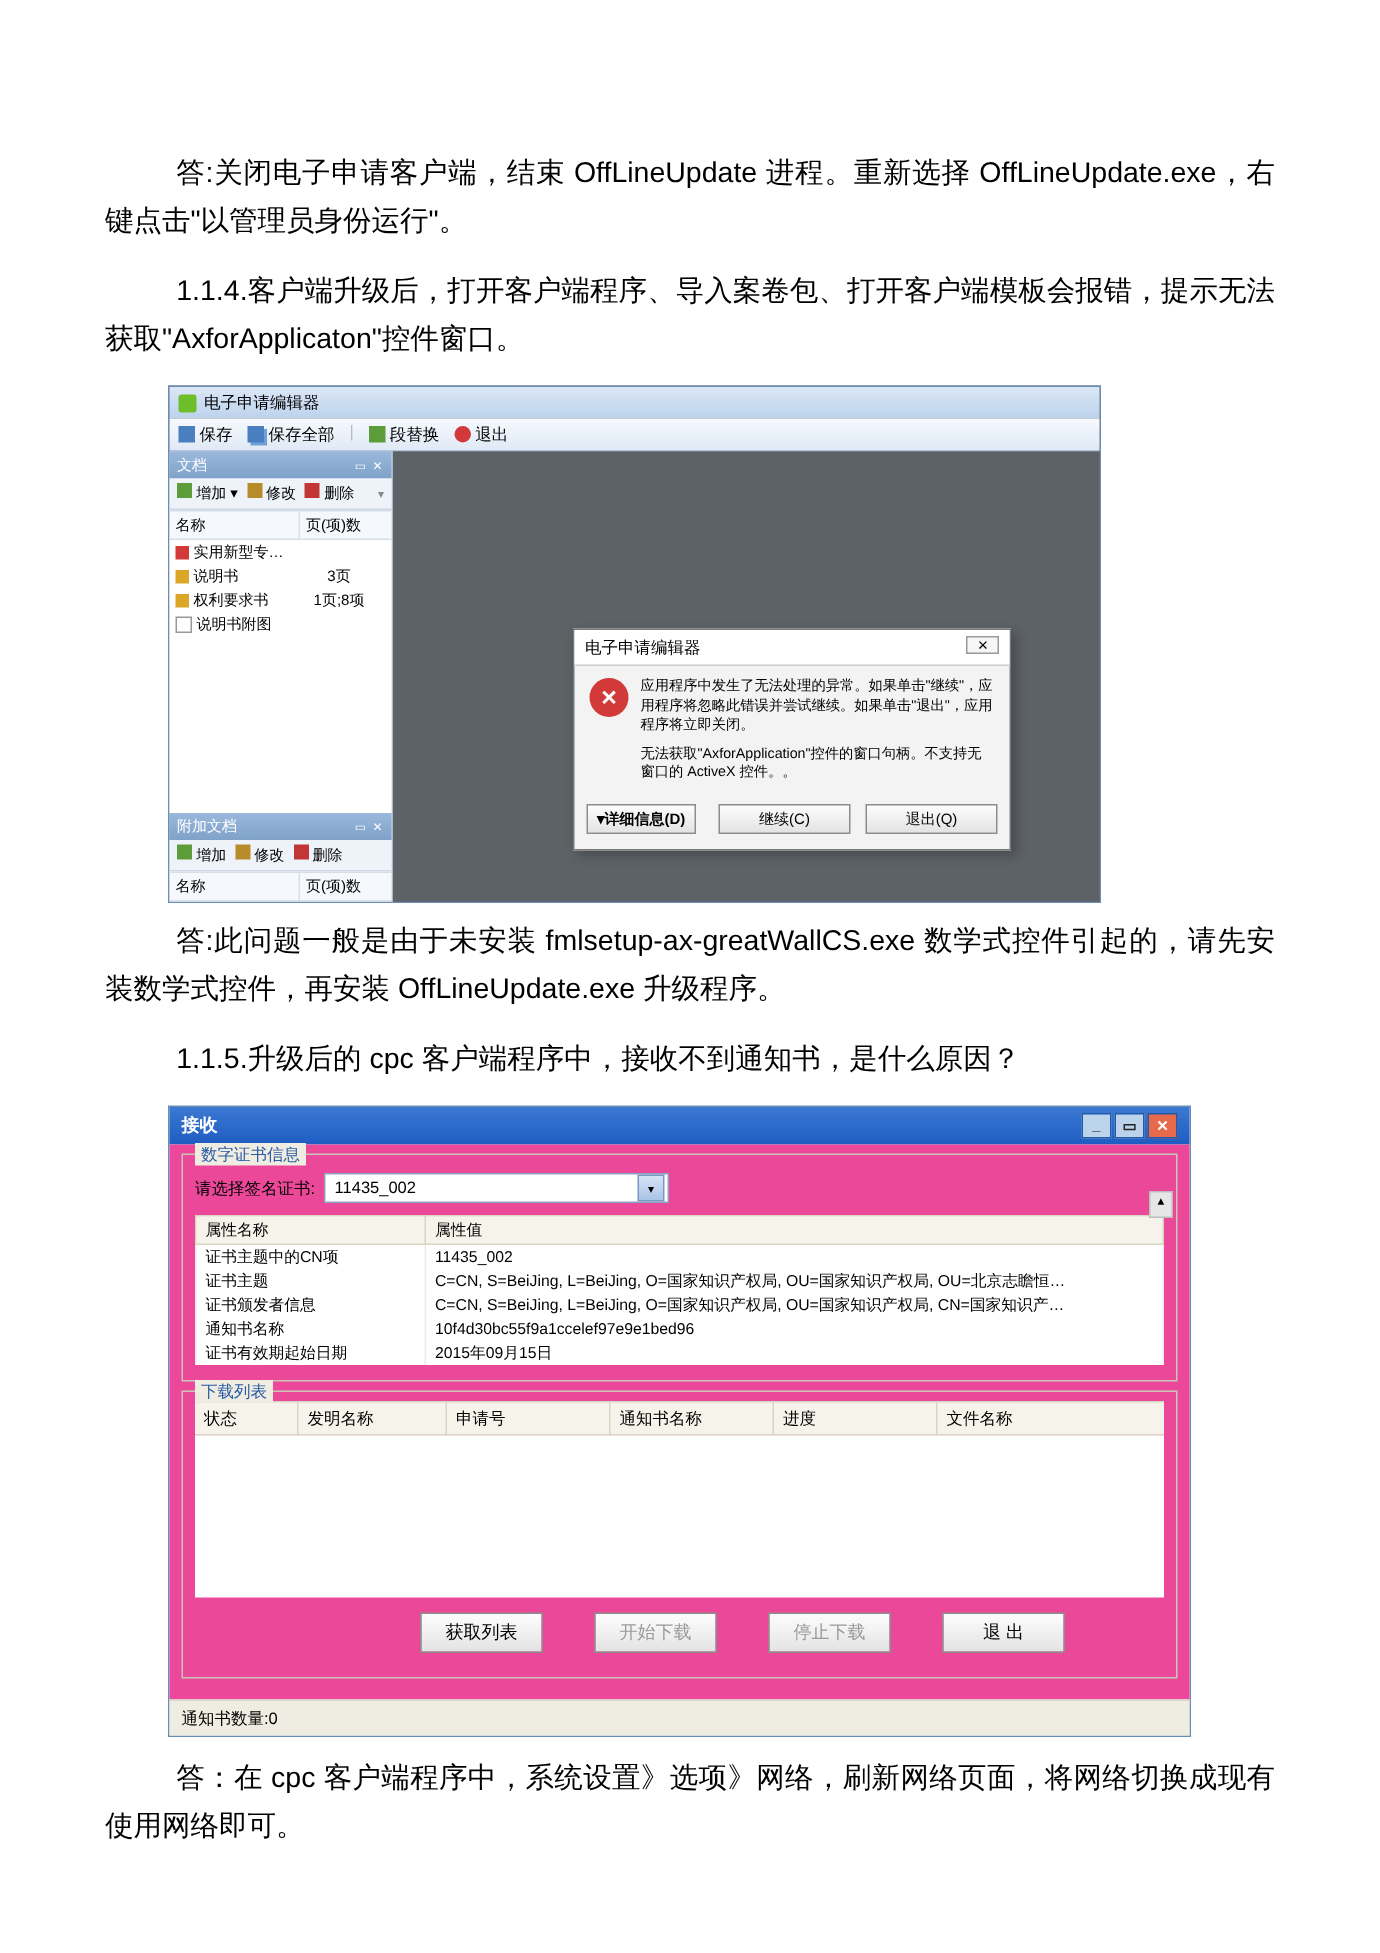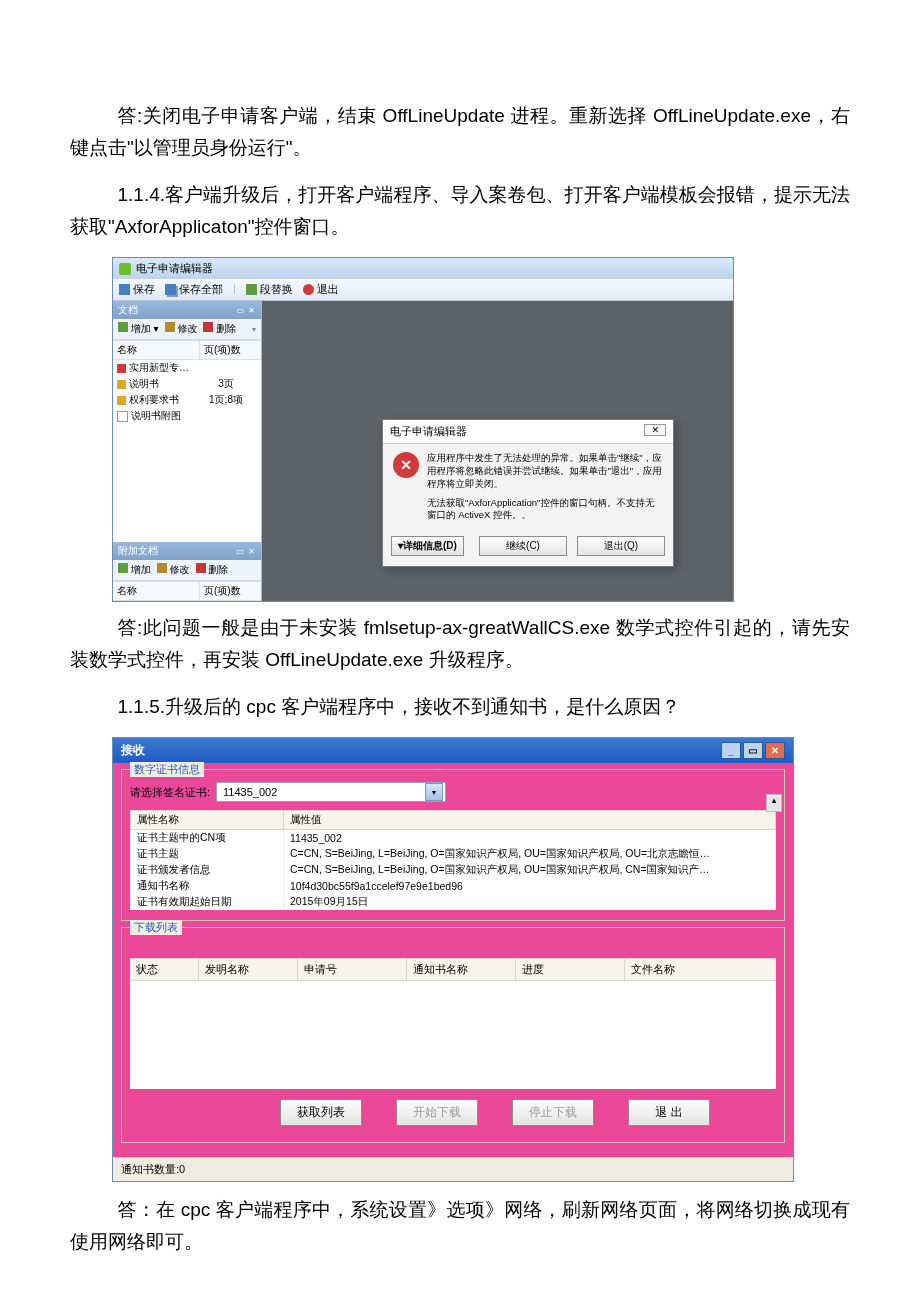--- a/index.html
+++ b/index.html
@@ -133,21 +133,21 @@
   .fs { border:1px solid #c9c6b9; padding:6px 8px 10px 8px; margin-bottom:6px; position:relative;}
   .fs-legend { position:absolute; top:-8px; left:8px; background:#efece1; padding:0 4px; font-size:11px; color:#2a5aa6;}
   .cert-row { display:flex; align-items:center; gap:6px; padding:6px 0 8px 0; font-size:11px;}
   .combo { background:#fff; border:1px solid #8aa3c4; width:220px; height:18px; display:flex; align-items:center; justify-content:space-between; padding:0 2px 0 6px; font-size:11px;}
   .combo-btn { width:16px;height:16px;background:linear-gradient(#d7e4f5,#a9c4e6);border:1px solid #7a98bf;display:flex;align-items:center;justify-content:center;font-size:8px;}
   .tbl { width:100%; border-collapse:collapse; font-size:10.5px; background:#fff;}
   .tbl th { text-align:left; background:#f5f3ea; border:1px solid #d9d5c6; padding:2px 6px; font-weight:normal;}
   .tbl td { border-left:1px solid #f0ede2; border-right:1px solid #f0ede2; padding:1px 6px;}
   .tbl.props td:first-child { width:140px;}
   .scroll-hint { position:absolute; right:2px; top:24px; width:14px;height:16px;background:#e6e6e6;border:1px solid #bdbdbd;font-size:9px;text-align:center;}
-  .dl-hdr { display:flex; background:#f5f3ea; border-top:1px solid #d9d5c6; border-bottom:1px solid #d9d5c6; font-size:11px;margin-top:24px;}
+  .dl-hdr { display:flex; background:#f5f3ea; border-top:1px solid #d9d5c6; border-bottom:1px solid #d9d5c6; font-size:11px;}
   .dl-hdr > div { padding:3px 6px; border-right:1px solid #d9d5c6;}
   .dlc1{width:56px}.dlc2{width:86px}.dlc3{width:96px}.dlc4{width:96px}.dlc5{width:96px}.dlc6{flex:1;border-right:none!important}
   .dl-body { height:108px; background:#fff;}
   .btn-row { display:flex; gap:34px; padding:10px 0 6px 150px;align-items:flex-end;}
   .winbtn2 { background:linear-gradient(#fdfdfd,#e3e3e3);border:1px solid #8c8c8c;width:80px;padding:4px 0;text-align:center;font-size:12px;}
   .winbtn2.dis { color:#9a9a9a;}
   .status-line { font-size:11px; padding:4px 8px; border-top:1px solid #d9d5c6; background:#efece1;}
 </style>
 </head>
 <body>

